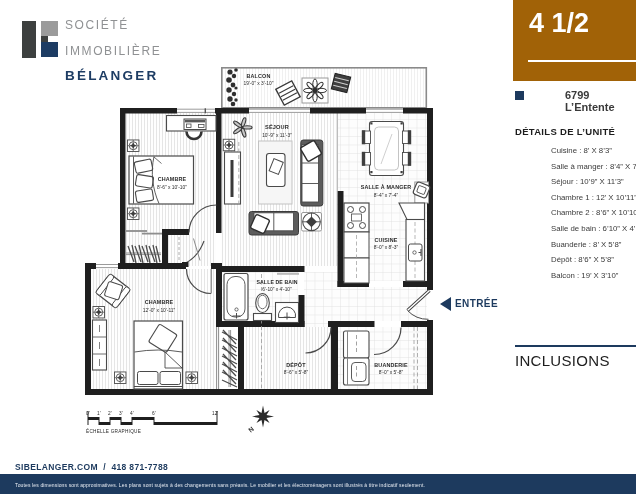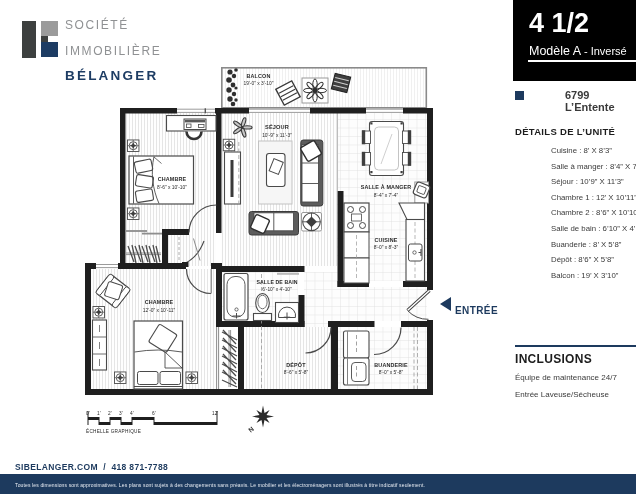--- a/index.html
+++ b/index.html
@@ -17,50 +17,47 @@
     <div class="abs" style="left:19px;top:16px;width:7px;height:6px;background:#3d403f;"></div>
     <div class="abs" style="left:19px;top:22px;width:17px;height:15px;background:#1d3c63;"></div>
   </div>
 
   <div class="abs" style="left:65px;top:19px;line-height:1;">
     <div style="font-size:12px;color:#8f9193;letter-spacing:1.6px;">SOCIÉTÉ</div>
     <div style="font-size:12px;color:#8f9193;letter-spacing:1.6px;margin-top:14px;">IMMOBILIÈRE</div>
     <div style="font-size:13.5px;color:#1d3c63;font-weight:bold;letter-spacing:2.2px;margin-top:12px;">BÉLANGER</div>
   </div>
 
-  <div class="abs" style="left:513px;top:0;width:127px;height:81px;background:#000000;color:#fff;">
+  <div class="abs" style="left:513px;top:0;width:127px;height:81px;background:#a16207;color:#fff;">
     <div class="abs" style="left:16px;top:8px;font-size:27px;font-weight:bold;">4 1/2</div>
-    <div class="abs" style="left:16px;top:44px;font-size:12.5px;">Modèle A <span style="font-size:11px;">- Inversé</span></div>
     <div class="abs" style="left:15px;top:60px;width:112px;height:2px;background:#fff;"></div>
   </div>
 
   <div class="abs" style="left:515px;top:91px;width:9px;height:9px;background:#1d3a5e;"></div>
   <div class="abs" style="left:529px;top:89px;font-size:11px;font-weight:bold;color:#3a3a3a;margin-left:36px;">6799 L’Entente</div>
 
   <div class="abs" style="left:515px;top:126px;font-size:9.5px;font-weight:bold;color:#1d1d1d;letter-spacing:0.3px;">DÉTAILS DE L’UNITÉ</div>
 
   <div class="abs" style="left:515px;top:143px;font-size:7.8px;color:#3a3a3a;line-height:15.6px;white-space:pre;margin-left:36px;">Cuisine : 8’ X 8’3”
 Salle à manger : 8’4” X 7’4”
 Séjour : 10’9” X 11’3”
 Chambre 1 : 12’ X 10’11”
 Chambre 2 : 8’6” X 10’10”
 Salle de bain : 6’10” X 4’10”
 Buanderie : 8’ X 5’8”
 Dépôt : 8’6” X 5’8”
 Balcon : 19’ X 3’10”</div>
 
   <div class="abs" style="left:440px;top:297px;width:0;height:0;border-top:7px solid transparent;border-bottom:7px solid transparent;border-right:11px solid #1d3a5e;"></div>
-  <div class="abs" style="left:455px;top:298px;font-size:10px;font-weight:bold;color:#1d3a5e;letter-spacing:0.4px;margin-top:7px;">ENTRÉE</div>
+  <div class="abs" style="left:455px;top:298px;font-size:10px;font-weight:bold;color:#1d3a5e;letter-spacing:0.4px;">ENTRÉE</div>
 
   <div class="abs" style="left:515px;top:345px;width:125px;height:2px;background:#1d3a5e;"></div>
 
-  <div class="abs" style="left:515px;top:352px;font-size:12px;font-weight:bold;color:#1d1d1d;letter-spacing:0.3px;">INCLUSIONS</div>
-
-  <div class="abs" style="left:515px;top:369px;font-size:8px;color:#3a3a3a;line-height:17px;white-space:pre;">Équipe de maintenance 24/7
-Entrée Laveuse/Sécheuse</div>
+  <div class="abs" style="left:515px;top:352px;font-size:15px;font-weight:normal;color:#1d1d1d;letter-spacing:0.3px;">INCLUSIONS</div>
+
 
   <div class="abs" style="left:15px;top:462px;font-size:8.5px;color:#1d3a5e;letter-spacing:0.35px;font-weight:bold;">SIBELANGER.COM&nbsp;&nbsp;/&nbsp;&nbsp;418 871-7788</div>
 
   <div class="abs" style="left:0;top:474px;width:640px;height:20px;background:#1d3a5e;">
     <div class="abs" style="left:15px;top:8px;font-size:5px;letter-spacing:0.14px;color:#e9edf3;">Toutes les dimensions sont approximatives. Les plans sont sujets à des changements sans préavis. Le mobilier et les électroménagers sont illustrés à titre indicatif seulement.</div>
   </div>
 
   <svg class="abs" style="left:0;top:0;" width="640" height="494" viewBox="0 0 640 494">
     <defs>
       <pattern id="wood" width="3" height="10" patternUnits="userSpaceOnUse">

